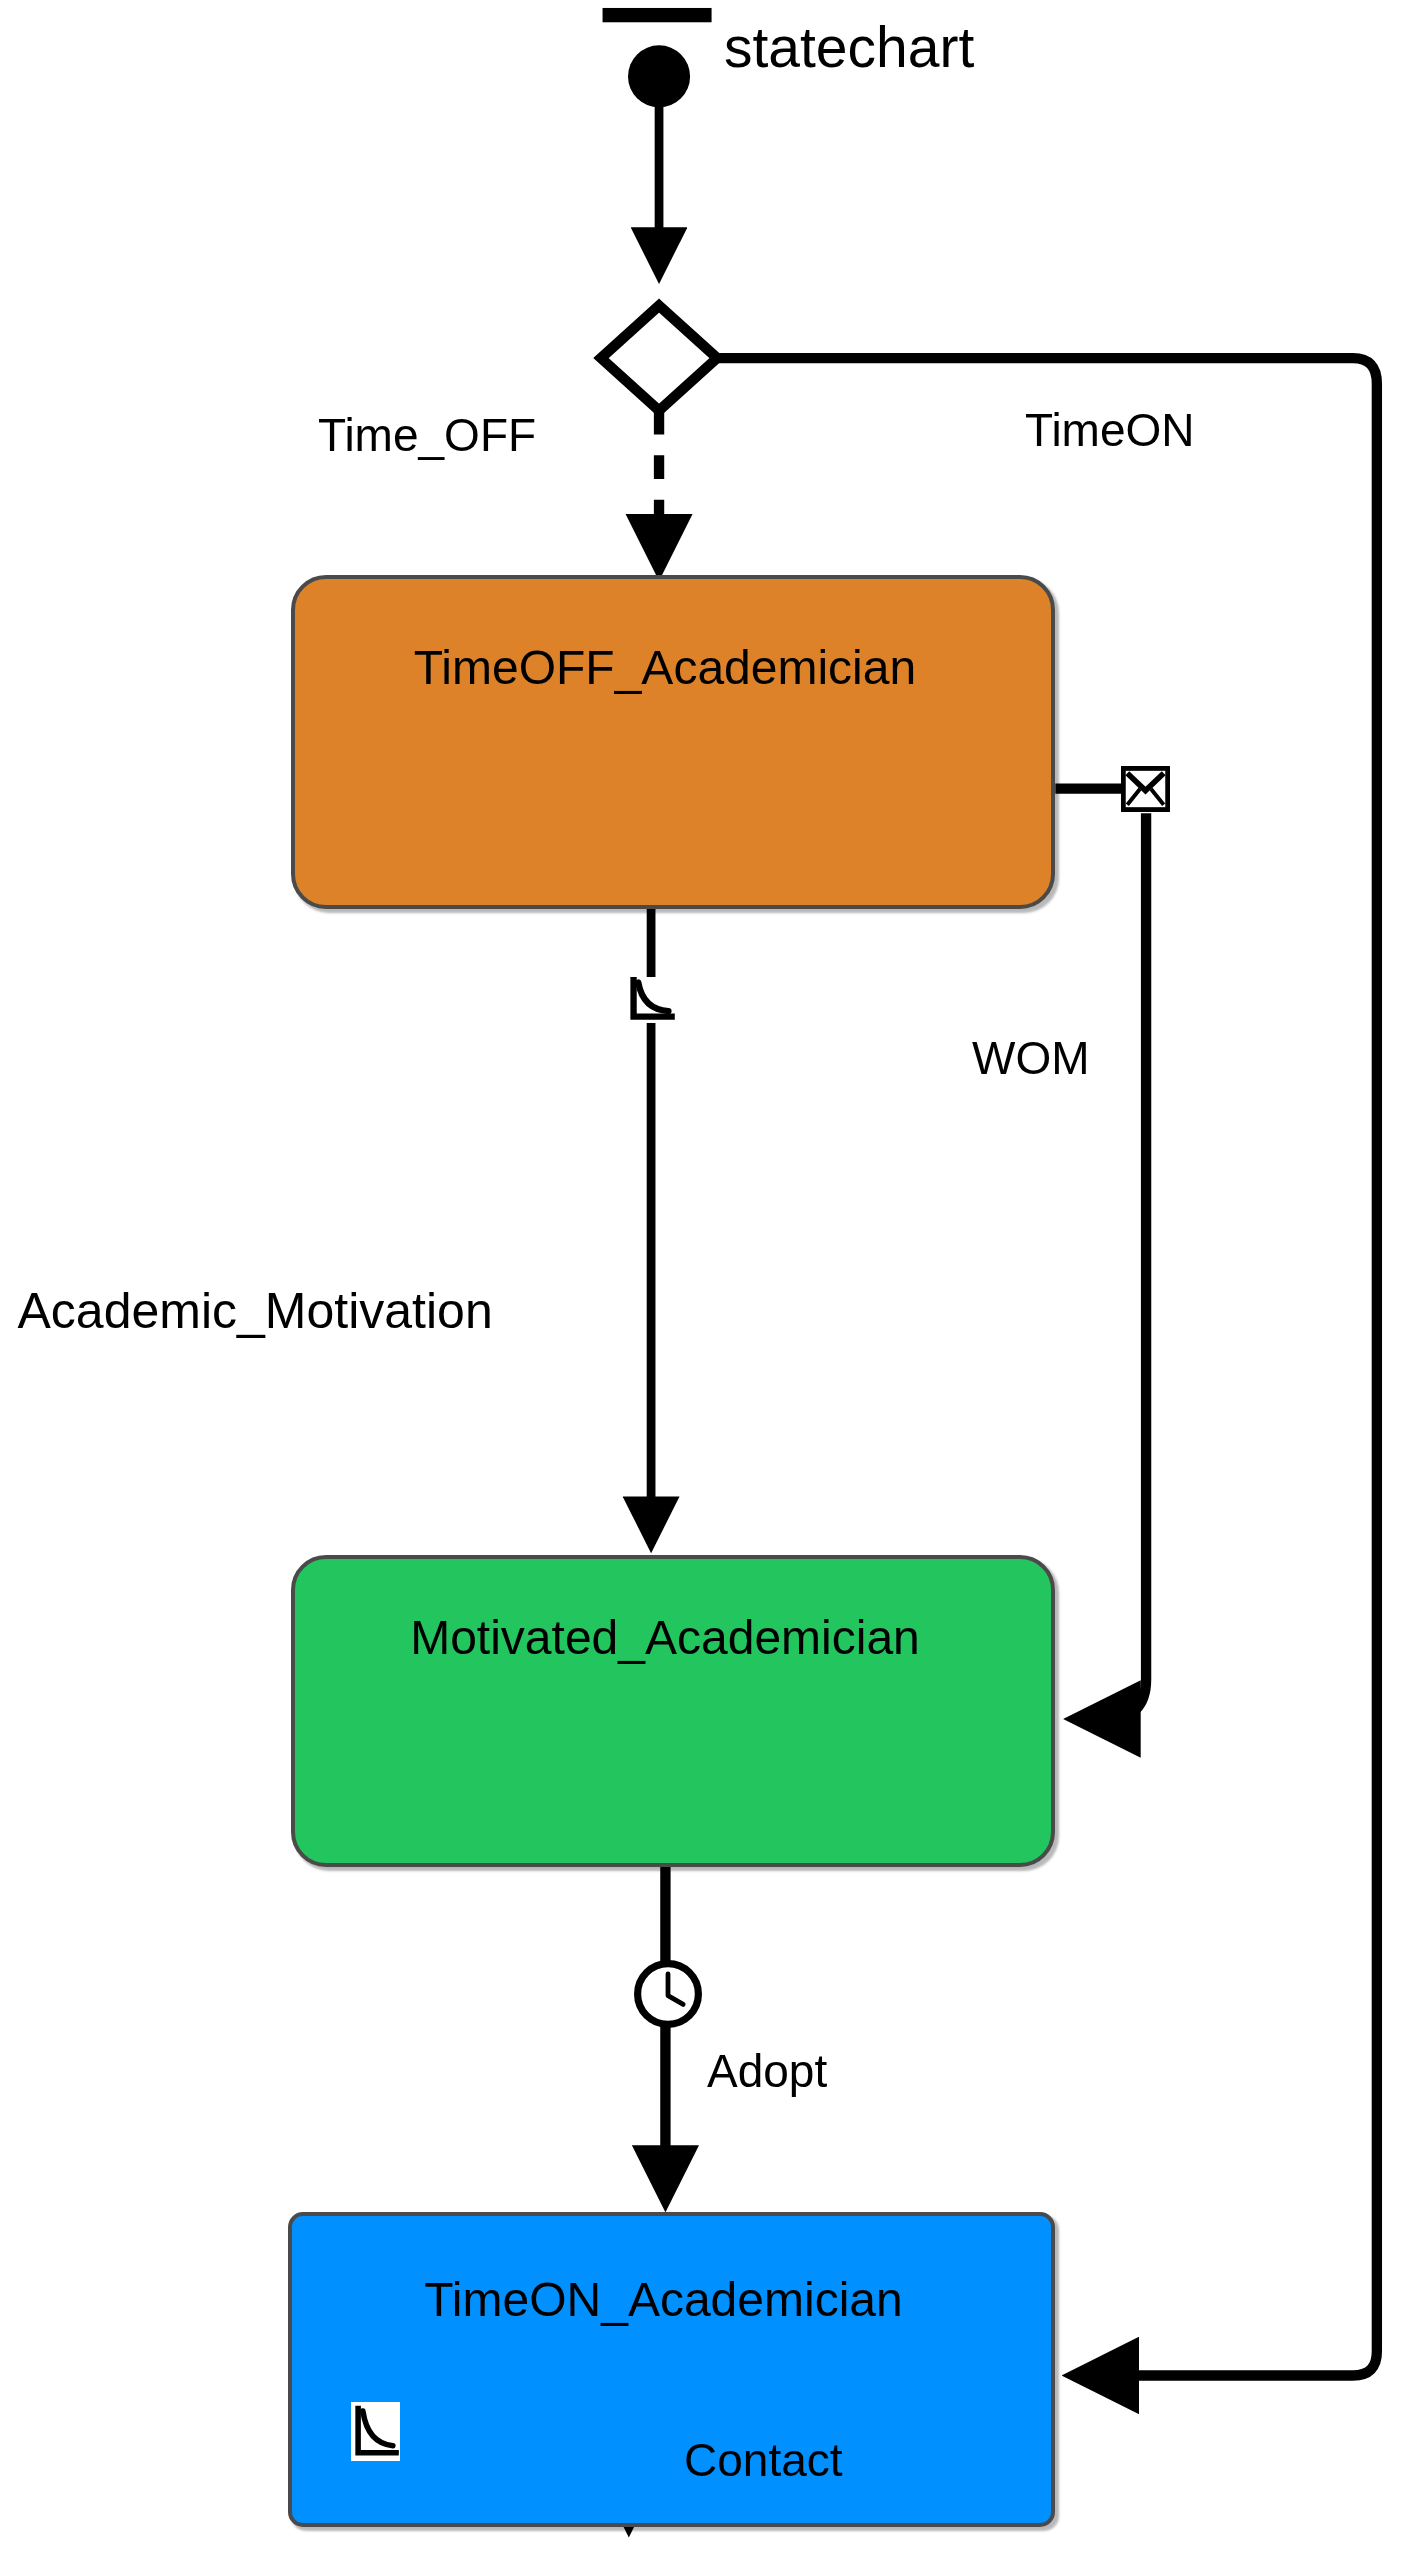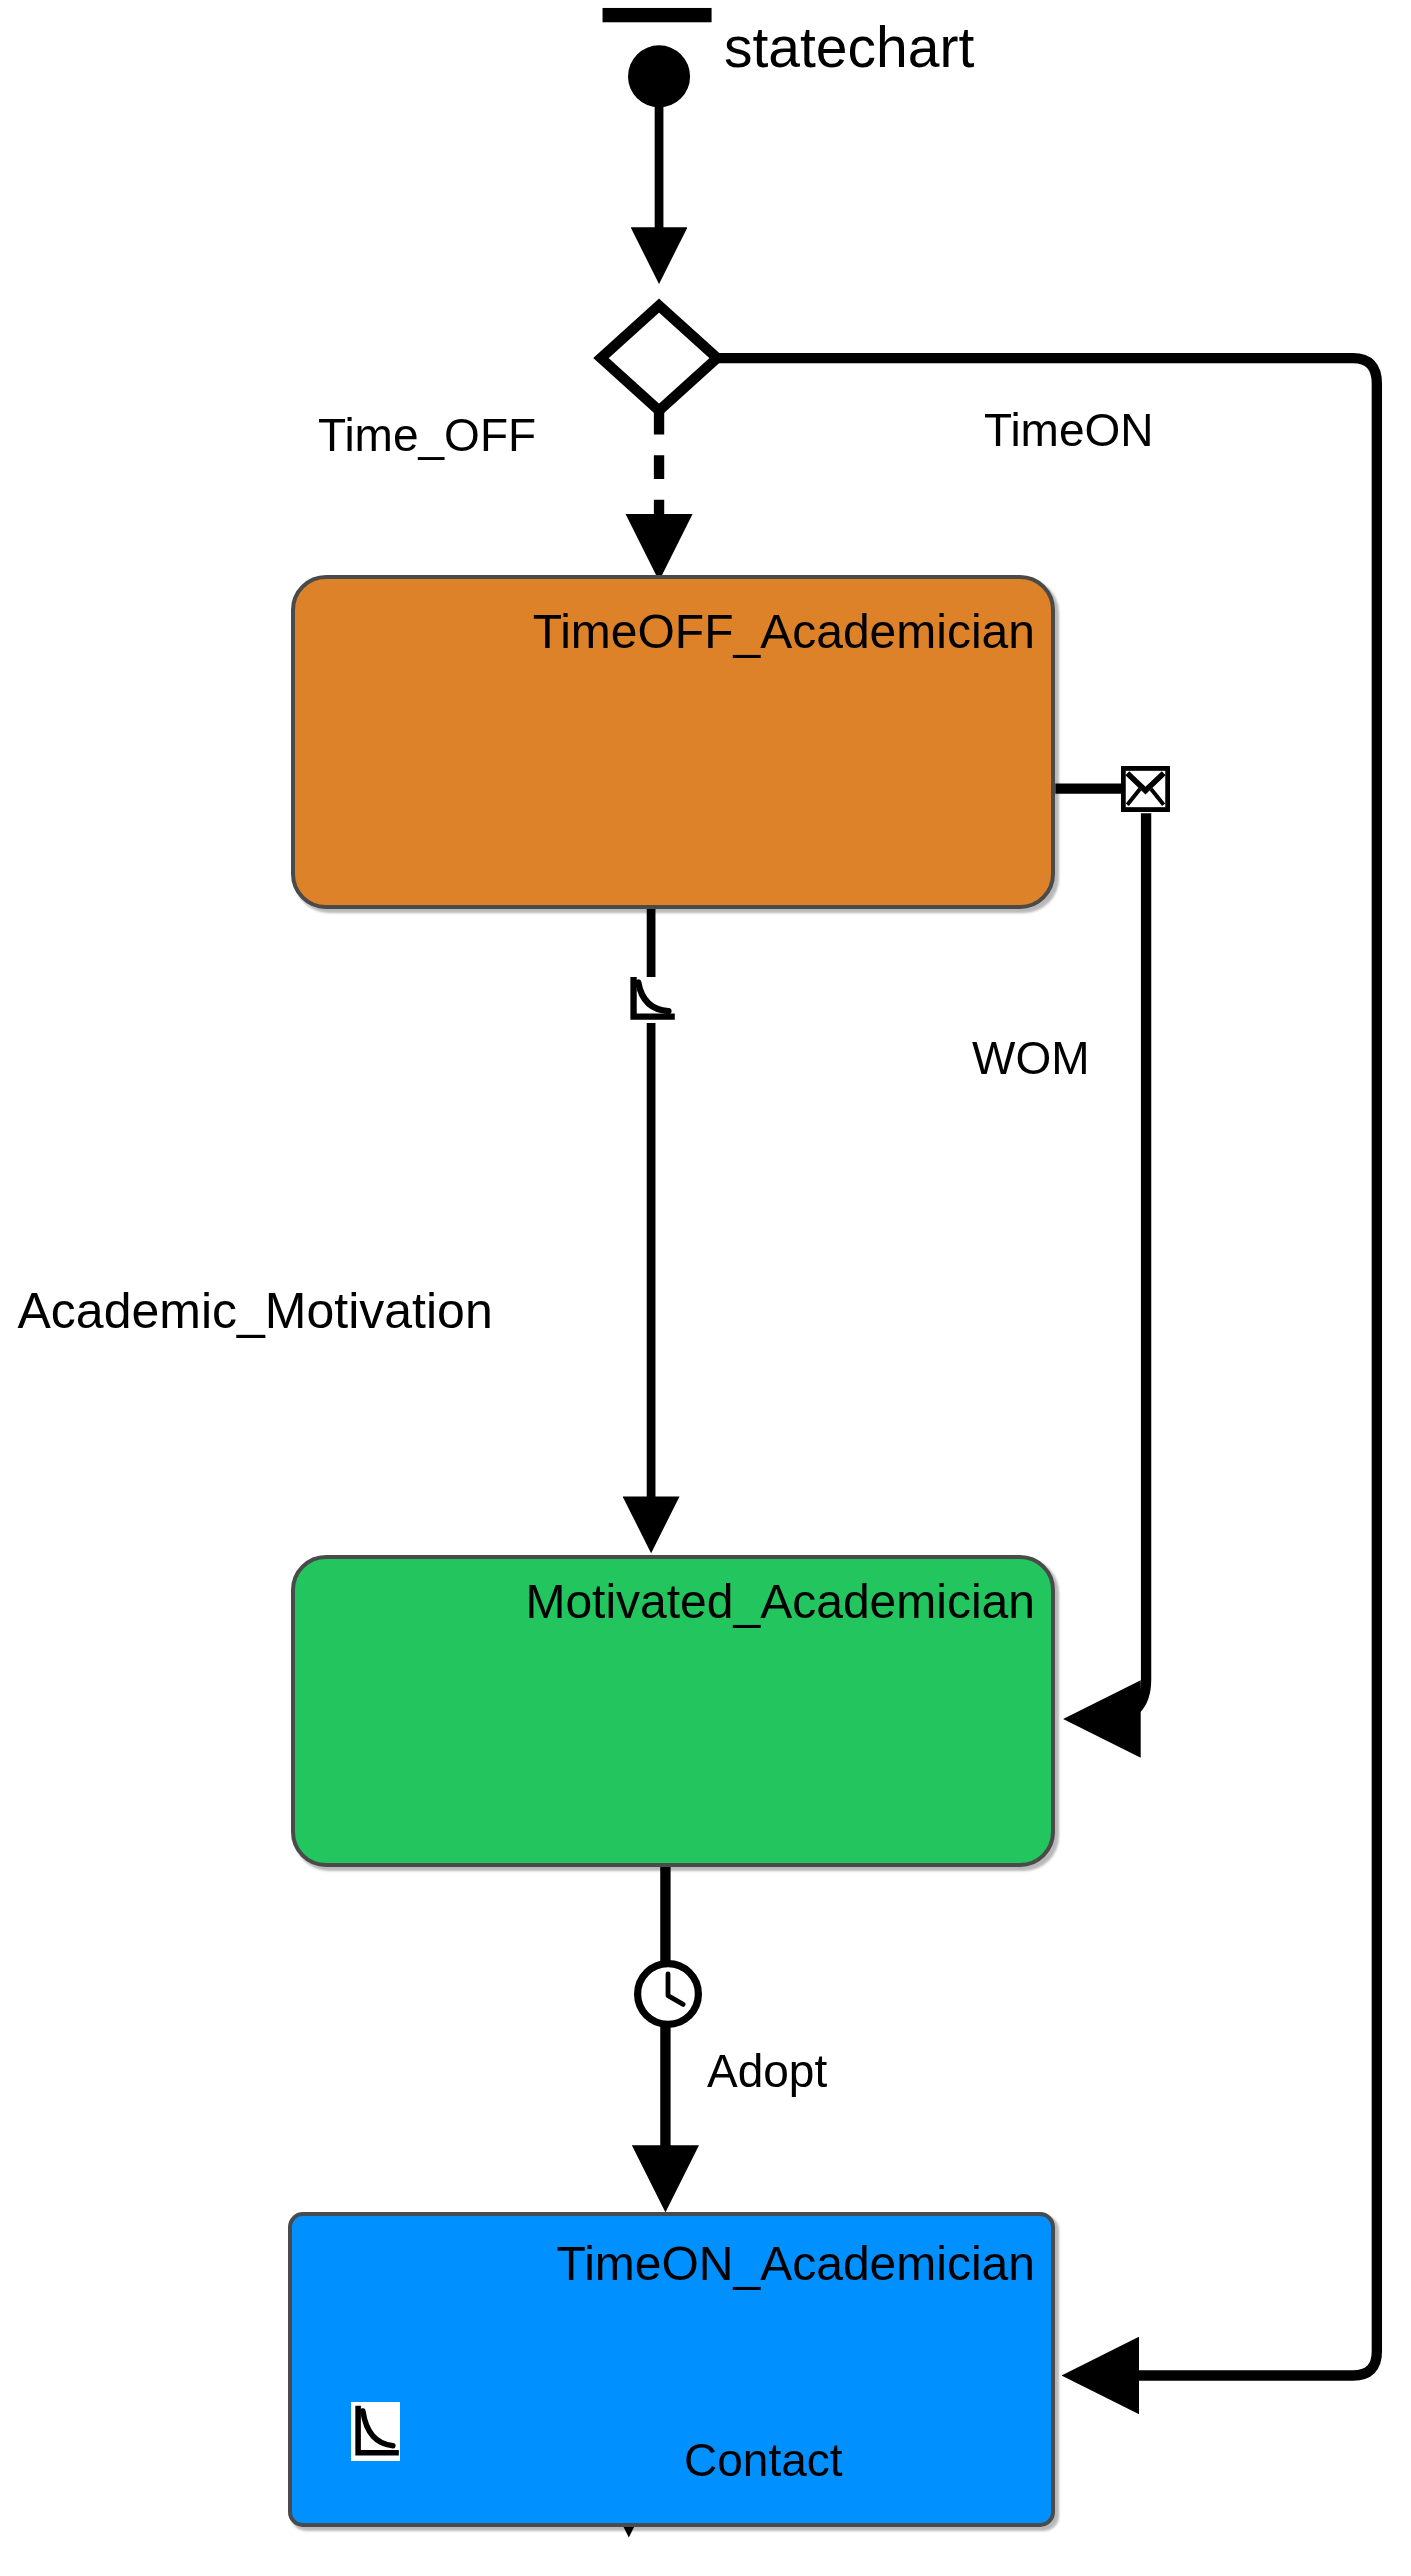--- a/index.html
+++ b/index.html
@@ -32,21 +32,21 @@
     left: 724px;
     top: 19px;
     font-size: 57px;
   }
   .label-time-off {
     left: 318px;
     top: 412px;
     font-size: 46px;
   }
   .label-time-on {
-    left: 984px;
+    left: 1025px;
     top: 407px;
     font-size: 46px;
   }
   .label-academic-motivation {
     left: 17.5px;
     top: 1286px;
     font-size: 50px;
   }
   .label-wom {
     left: 972px;
@@ -67,25 +67,26 @@
     position: absolute;
     box-sizing: border-box;
     border: 4px solid #4a4a4a;
     border-radius: 35px;
     box-shadow: 3.2px 3.2px 2.4px rgba(0,0,0,0.28);
   }
   .state-title {
     position: absolute;
     left: 0;
     right: 16px;
-    text-align: right;
+    text-align: center;
     color: #000000;
     font-size: 48px;
     font-family: "Liberation Sans", sans-serif;
     line-height: 1;
+    margin-top: 36px;
   }
   #state-timeoff {
     left: 291px;
     top: 575px;
     width: 764px;
     height: 334px;
     background: #DD8229;
   }
   #state-motivated {
     left: 291px;

